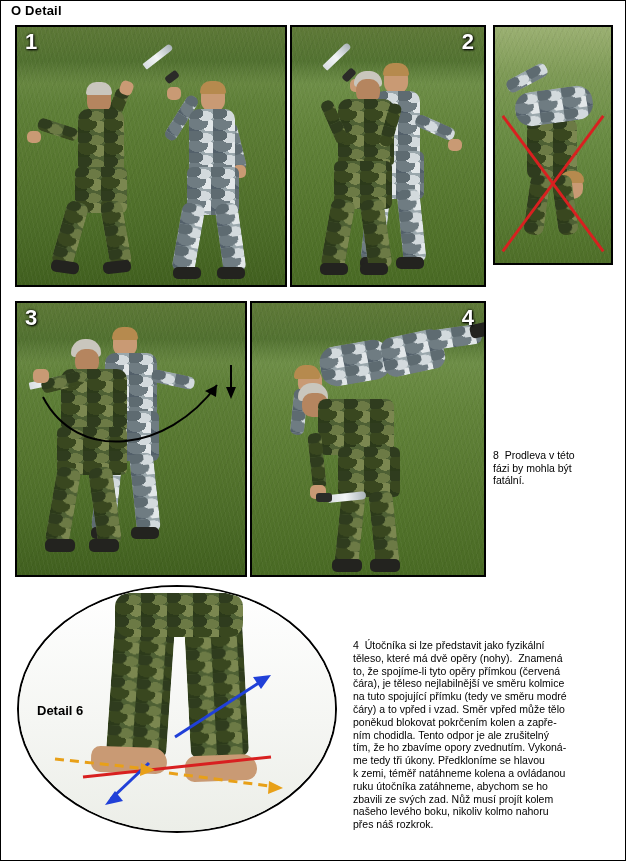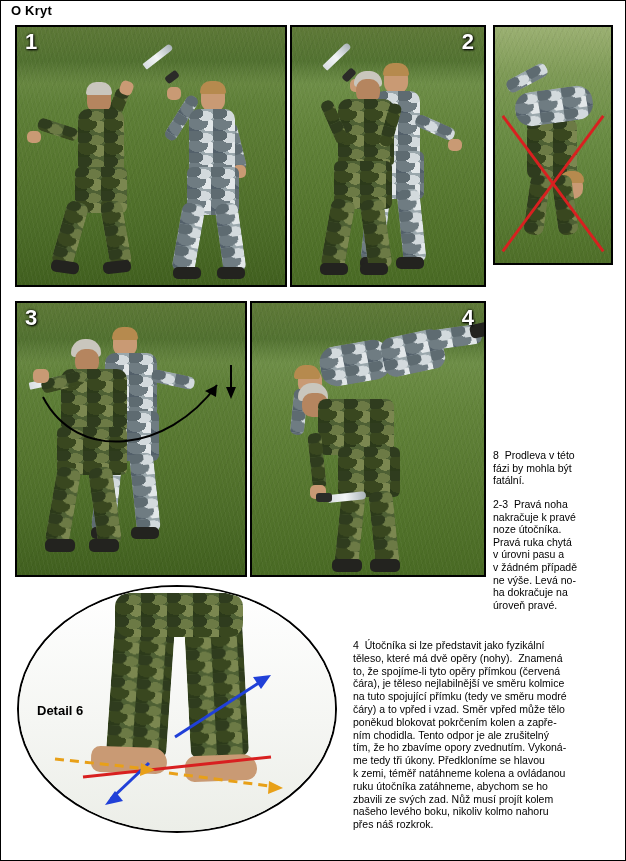--- a/index.html
+++ b/index.html
@@ -148,21 +148,21 @@
     z-index: 7;
     pointer-events: none;
   }
   svg { display: block; }
 </style>
 </head>
 <body>
 
 <div id="page">
 
-  <div class="title">O Kryt</div>
+  <div class="title">O Detail</div>
 
   <div class="photo" style="left:14px; top:24px; width:272px; height:262px;">
     <div class="scene grass-a">
       <div class="treeline"></div>
       <div class="grass-noise"></div>
 
       <div class="fig" style="left:28px; top:52px; width:120px; height:200px;">
 
         <div class="limb camo-green" style="left:62px; top:8px; width:14px; height:54px; transform:rotate(22deg); border-radius:6px;"></div>
         <div class="limb skin" style="left:75px; top:2px; width:13px; height:14px; border-radius:5px; transform:rotate(20deg);"></div>
@@ -260,29 +260,20 @@
       <svg class="cross" viewBox="0 0 120 240" preserveAspectRatio="none">
         <line x1="8" y1="92" x2="112" y2="232" stroke="#d82020" stroke-width="3"></line>
         <line x1="112" y1="92" x2="8" y2="232" stroke="#d82020" stroke-width="3"></line>
       </svg>
     </div>
   </div>
 
   <div class="textcol" style="left:492px; top:448px; width:122px;">8  Prodleva v této
 fázi by mohla být
 fatální.</div>
-  <div class="textcol" style="left:492px; top:497px; width:122px;">2-3  Pravá noha
-nakračuje k pravé
-noze útočníka.
-Pravá ruka chytá
-v úrovni pasu a
-v žádném případě
-ne výše. Levá no-
-ha dokračuje na
-úroveň pravé.</div>
 
   <div class="photo" style="left:14px; top:300px; width:232px; height:276px;">
     <div class="scene grass-a">
       <div class="treeline"></div>
       <div class="grass-noise"></div>
 
       <div class="fig" style="left:52px; top:18px; width:140px; height:240px;">
         <div class="blade" style="left:-40px; top:58px; width:36px; height:7px; transform:rotate(-12deg); border-radius:3px 10px 10px 3px;"></div>
         <div class="hilt" style="left:-8px; top:60px; width:14px; height:8px; border-radius:3px;"></div>
         <div class="limb skin" style="left:2px; top:56px; width:15px; height:14px; border-radius:5px;"></div>

